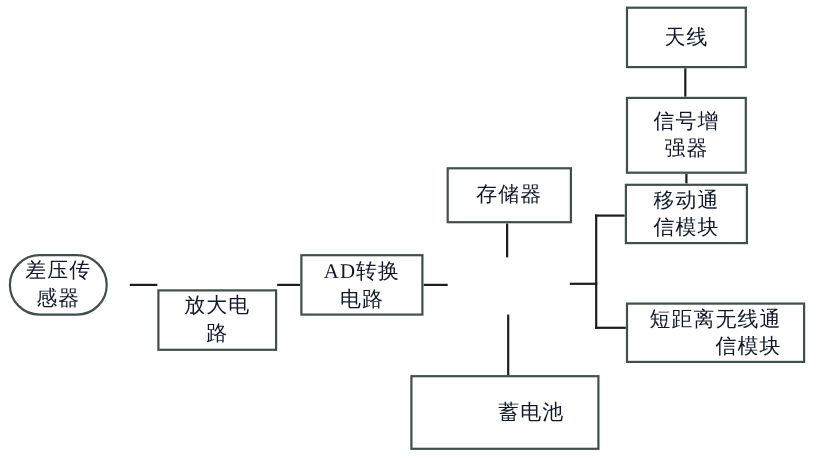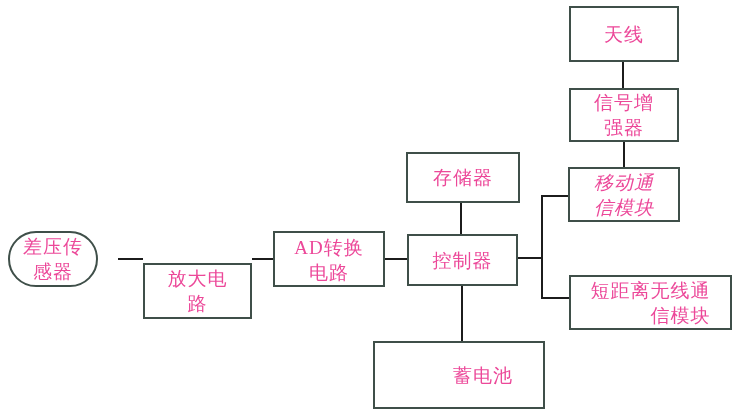--- a/index.html
+++ b/index.html
@@ -20,32 +20,32 @@
     box-sizing: border-box;
     border: 2px solid #3f4f49;
     background: #ffffff;
     display: flex;
     align-items: center;
     justify-content: center;
     text-align: center;
     font-size: 19px;
     line-height: 25px;
     letter-spacing: 1px;
-    color: #ec4899;
+    color: #0f172a;
     white-space: pre-line;
   }
   .line {
     position: absolute;
     background: #1c1c1c;
   }
 
   
   .n-antenna    { left: 569px; top: 6px;   width: 110px; height: 56px; }
-  .n-booster    { left: 569px; top: 88px;  width: 110px; height: 54px; }
-  .n-mobile     { left: 568px; top: 167px; width: 112px; height: 55px; font-style: italic; }
+  .n-booster    { left: 569px; top: 88px;  width: 110px; height: 70px; }
+  .n-mobile     { left: 568px; top: 167px; width: 112px; height: 55px; }
   .n-shortrange { left: 569px; top: 275px; width: 163px; height: 55px; text-align: right; }
   .n-memory     { left: 406px; top: 152px; width: 114px; height: 51px; }
   .n-controller { left: 407px; top: 234px; width: 111px; height: 52px; }
   .n-battery    { left: 373px; top: 341px; width: 172px; height: 68px; padding-left: 48px; }
   .n-sensor     { left: 8px;   top: 231px; width: 90px; height: 56px; border-radius: 28px; }
   .n-amplifier  { left: 143px; top: 231px; width: 109px; height: 56px; margin-top: 32px; }
   .n-adc        { left: 273px; top: 231px; width: 112px; height: 56px; align-items: flex-end; }
 
   
   .l-sensor-amp    { left: 118px; top: 258px; width: 25px;  height: 2px; }
@@ -93,23 +93,20 @@
 
   <div class="node n-shortrange">
     <span>短距离无线通
 信模块</span>
   </div>
 
   <div class="node n-memory">
     <span>存储器</span>
   </div>
 
-  <div class="node n-controller">
-    <span>控制器</span>
-  </div>
 
   <div class="node n-battery">
     <span>蓄电池</span>
   </div>
 
   <div class="node n-sensor">
     <span>差压传
 感器</span>
   </div>
 

